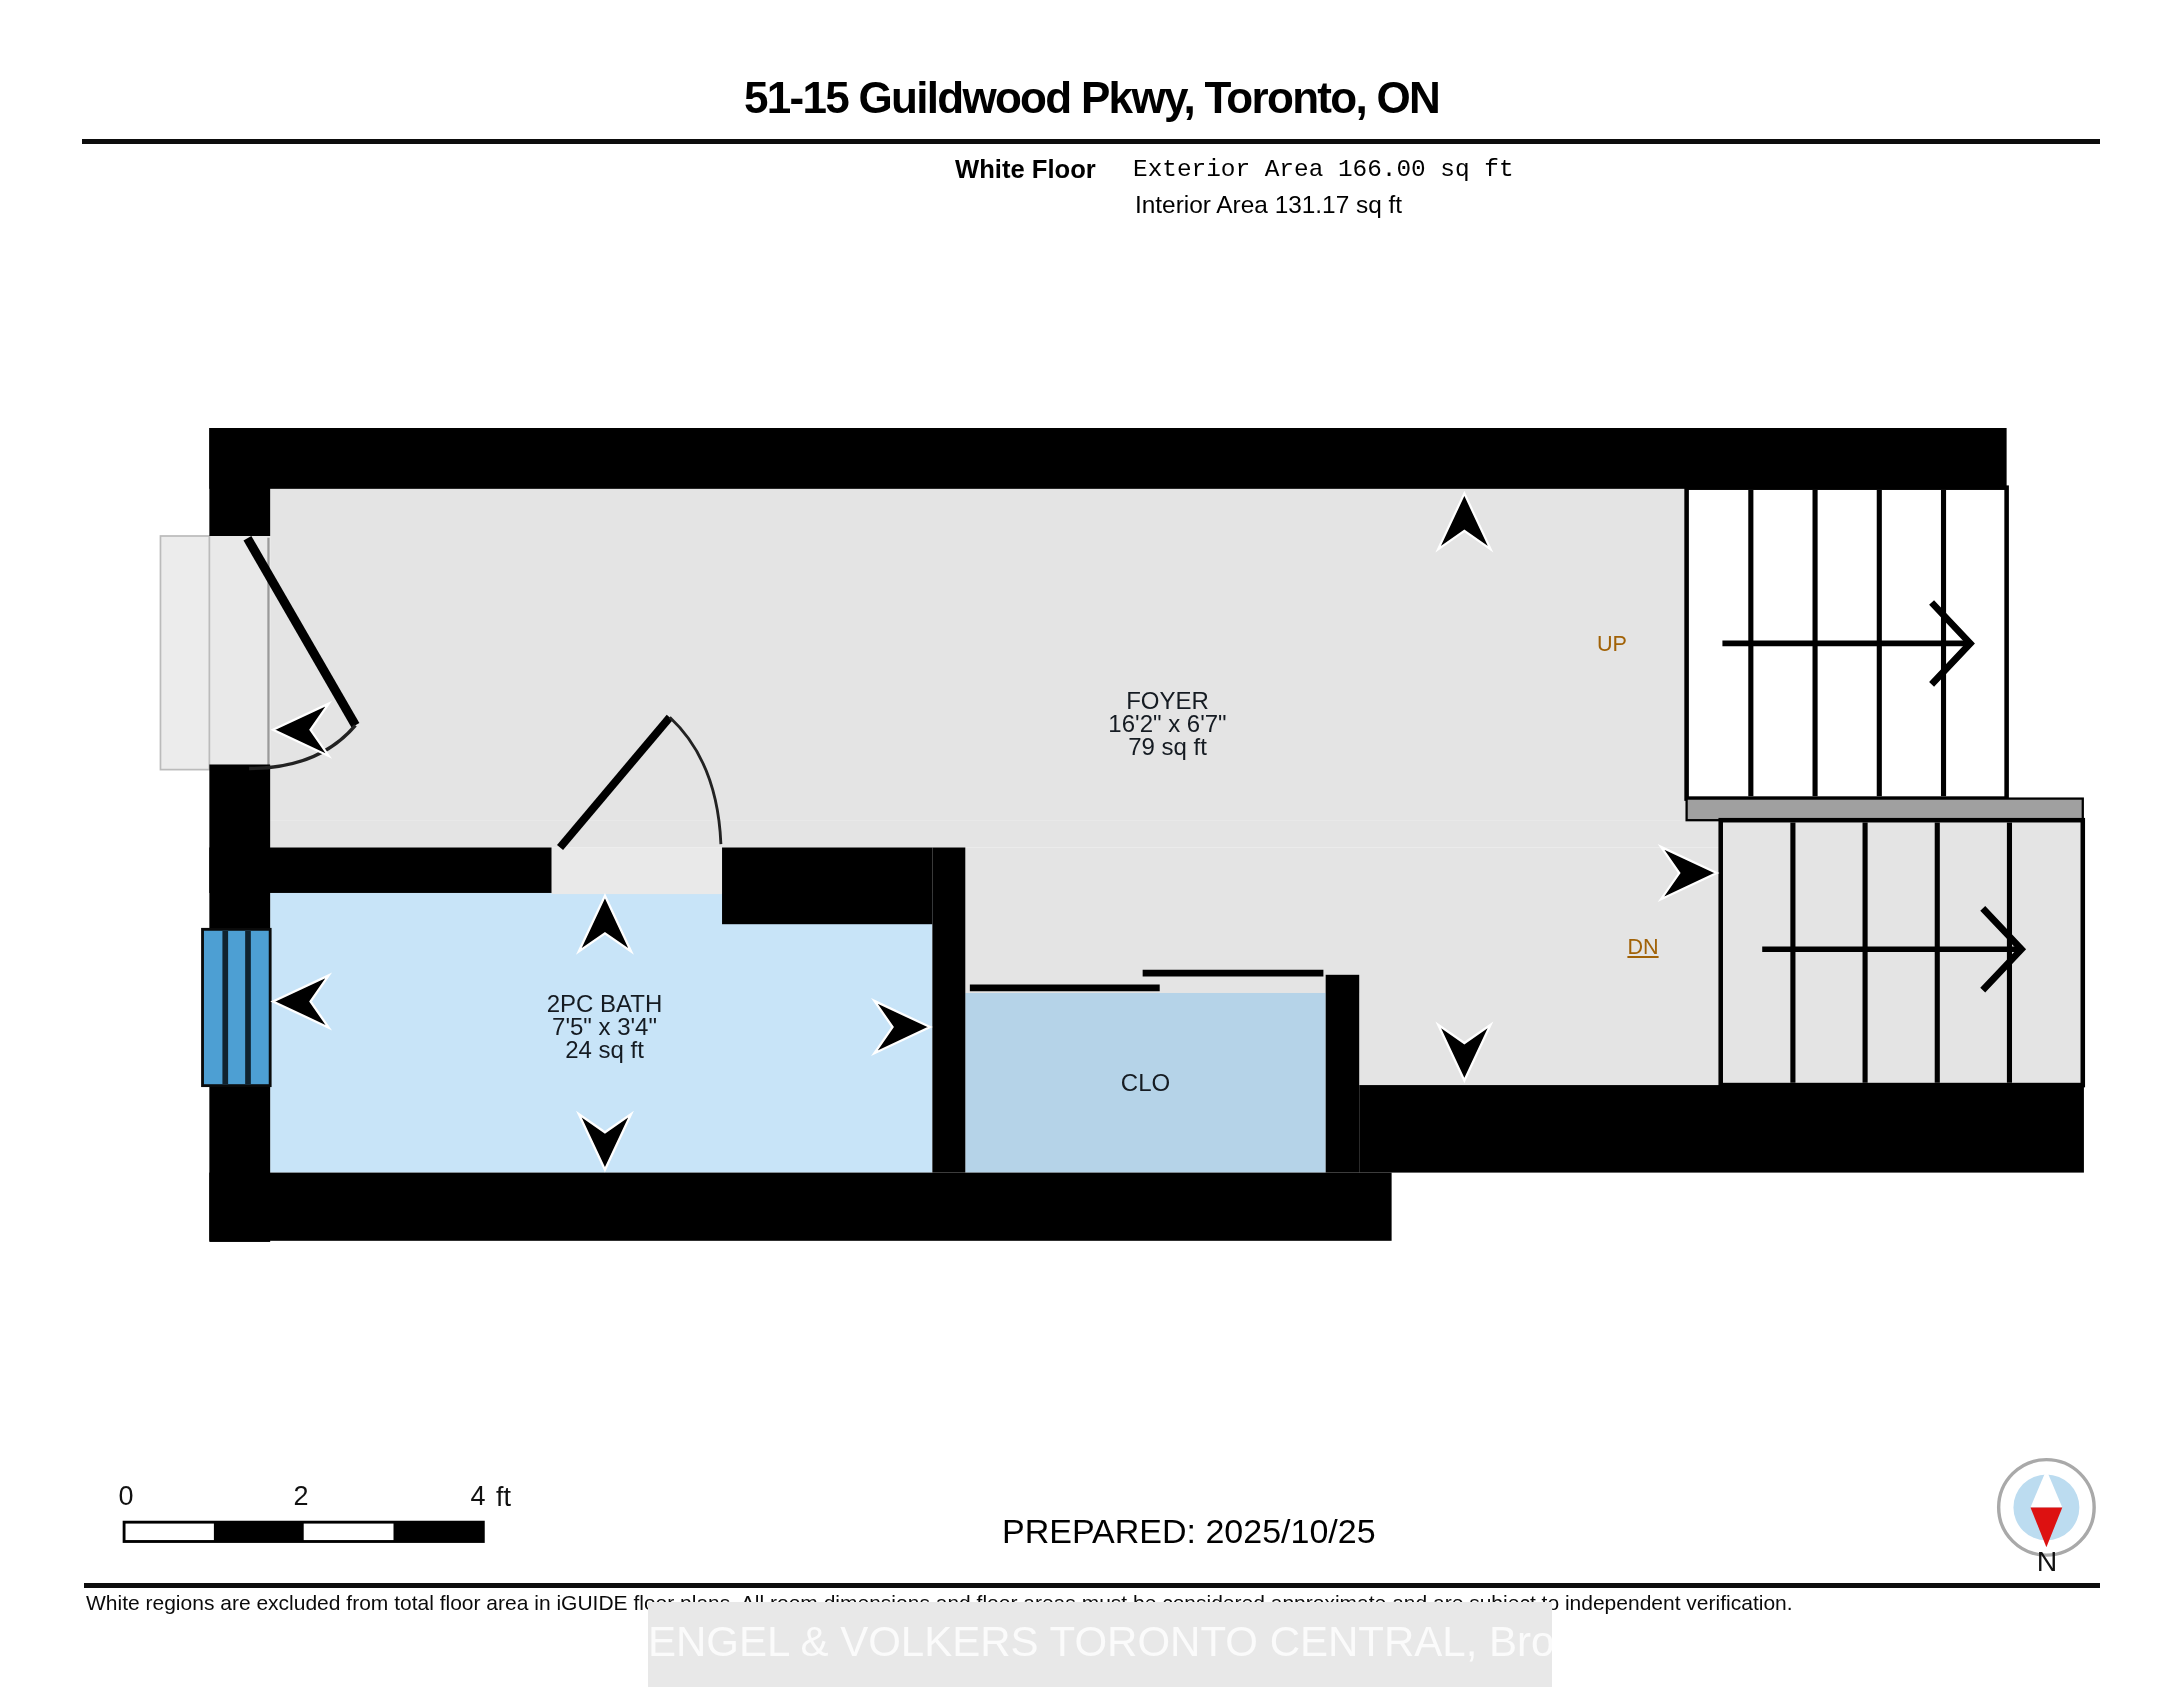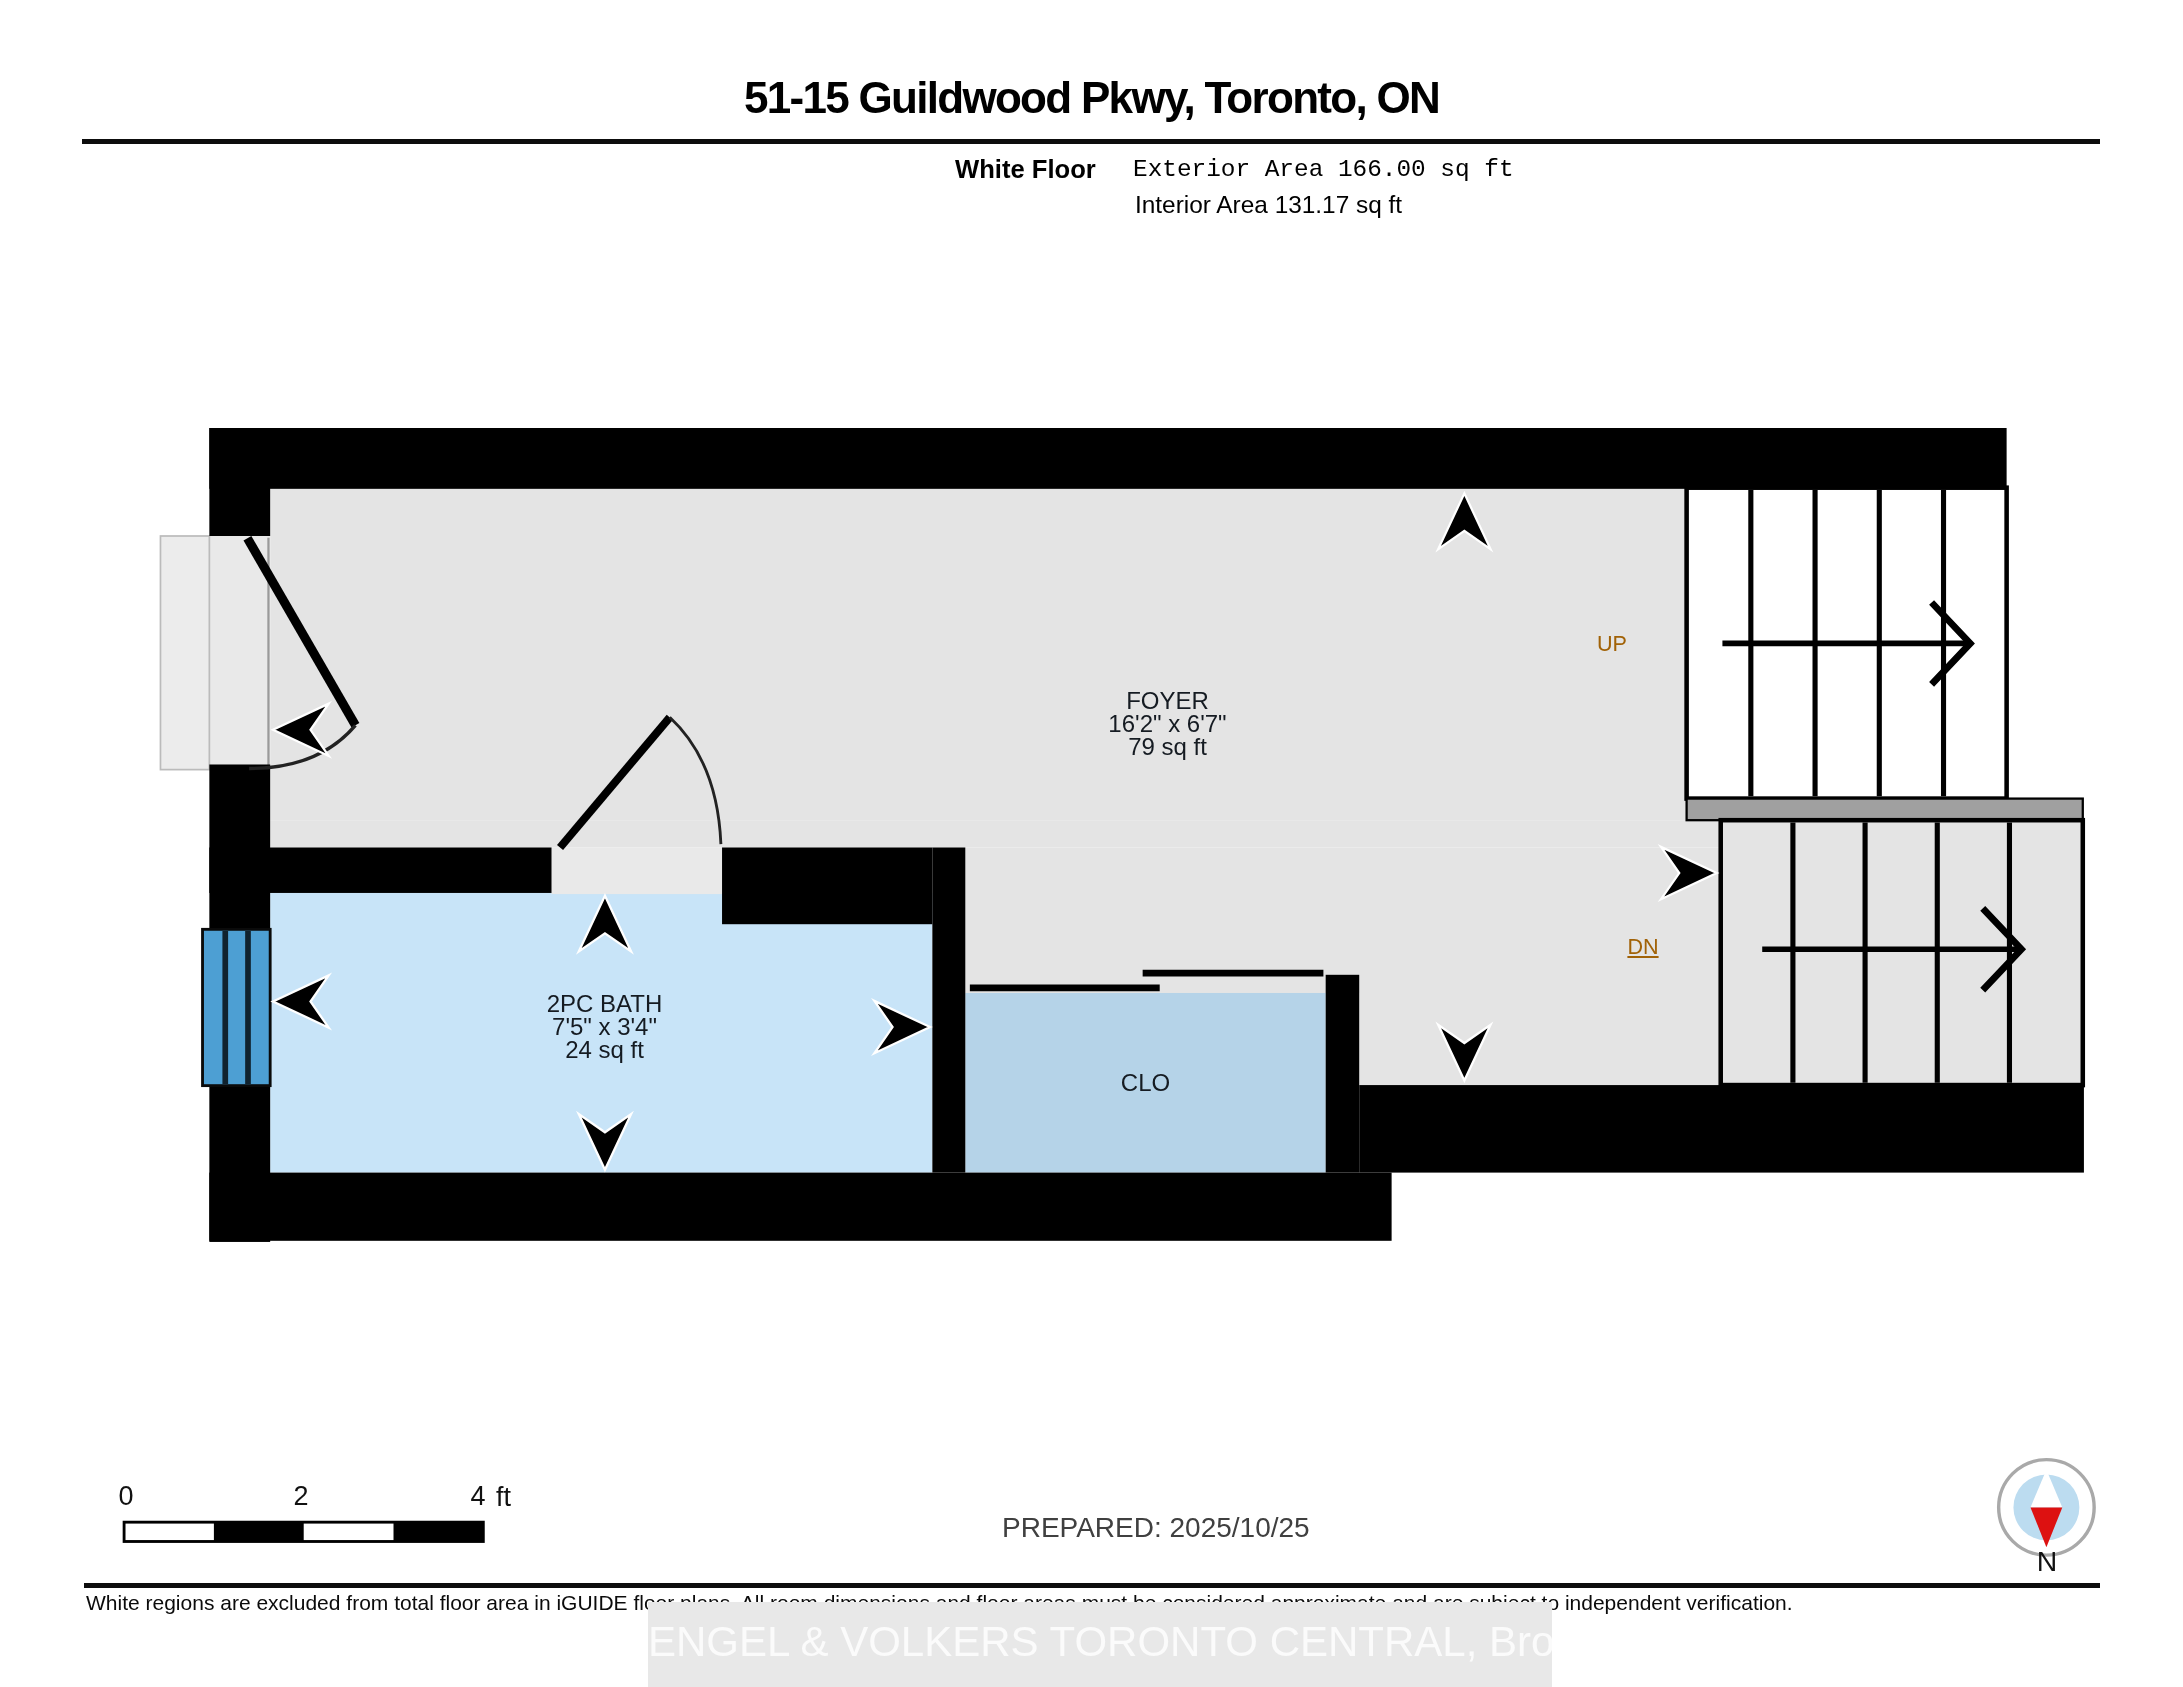--- a/index.html
+++ b/index.html
@@ -7,21 +7,21 @@
        font-family:"Liberation Sans", sans-serif;color:#000;}
   .abs{position:absolute;}
   .ctr{text-align:center;}
   .title{width:2183px;top:73px;left:0;font-size:44px;font-weight:700;letter-spacing:-1.7px;}
   .hdr-bold{font-size:25.6px;font-weight:700;}
   .hdr-reg{font-size:24.4px;font-weight:400;}
   .roomlbl{font-size:24px;line-height:23px;color:#151b22;}
   .stairlbl{font-size:21.6px;color:#a16207;}
   .scale-num{font-size:27px;color:#111;width:34px;text-align:center;}
   .scale-unit{font-size:27px;color:#111;}
-  .prepared{font-size:28px;color:#404040;}
+  .prepared{font-size:34px;color:#000000;}
   .disclaimer{font-size:21px;color:#0b0b0b;white-space:nowrap;}
   .watermark{width:904px;height:85px;background:#e8e8e8;color:#fbfbfb;
              font-size:42px;line-height:80px;text-align:center;white-space:nowrap;overflow:hidden;}
   .north{font-size:28.4px;color:#111;width:68px;text-align:center;}
   .rule{background:#0d0d0d;}
   .wall{fill:#000000;}
 </style>
 </head>
 <body>
 

